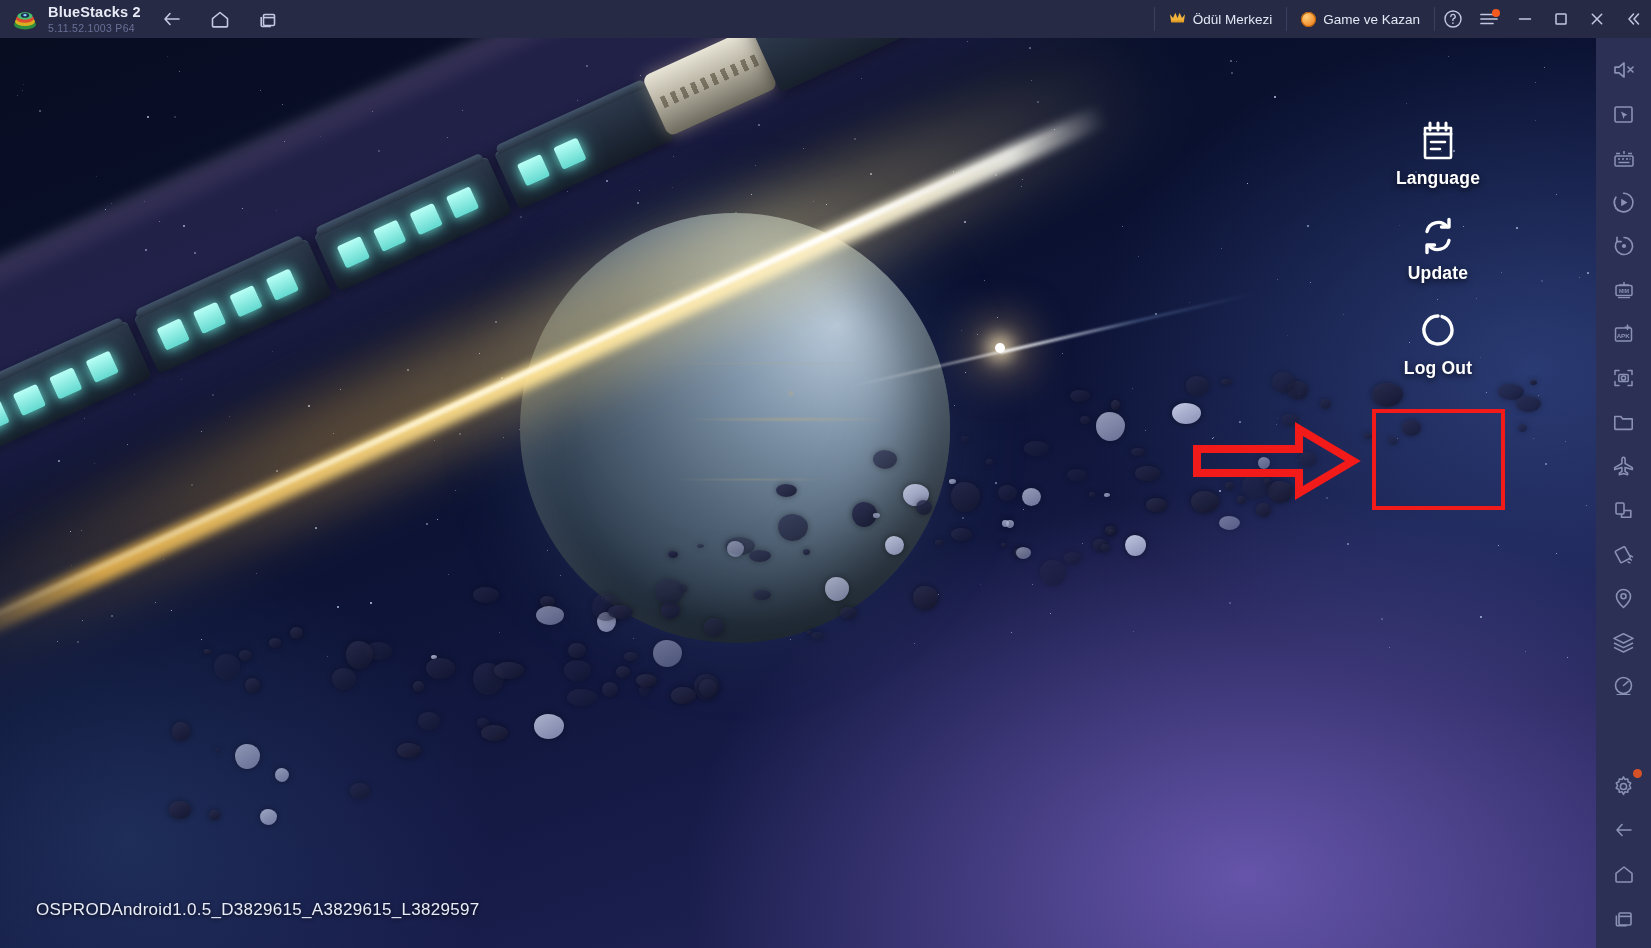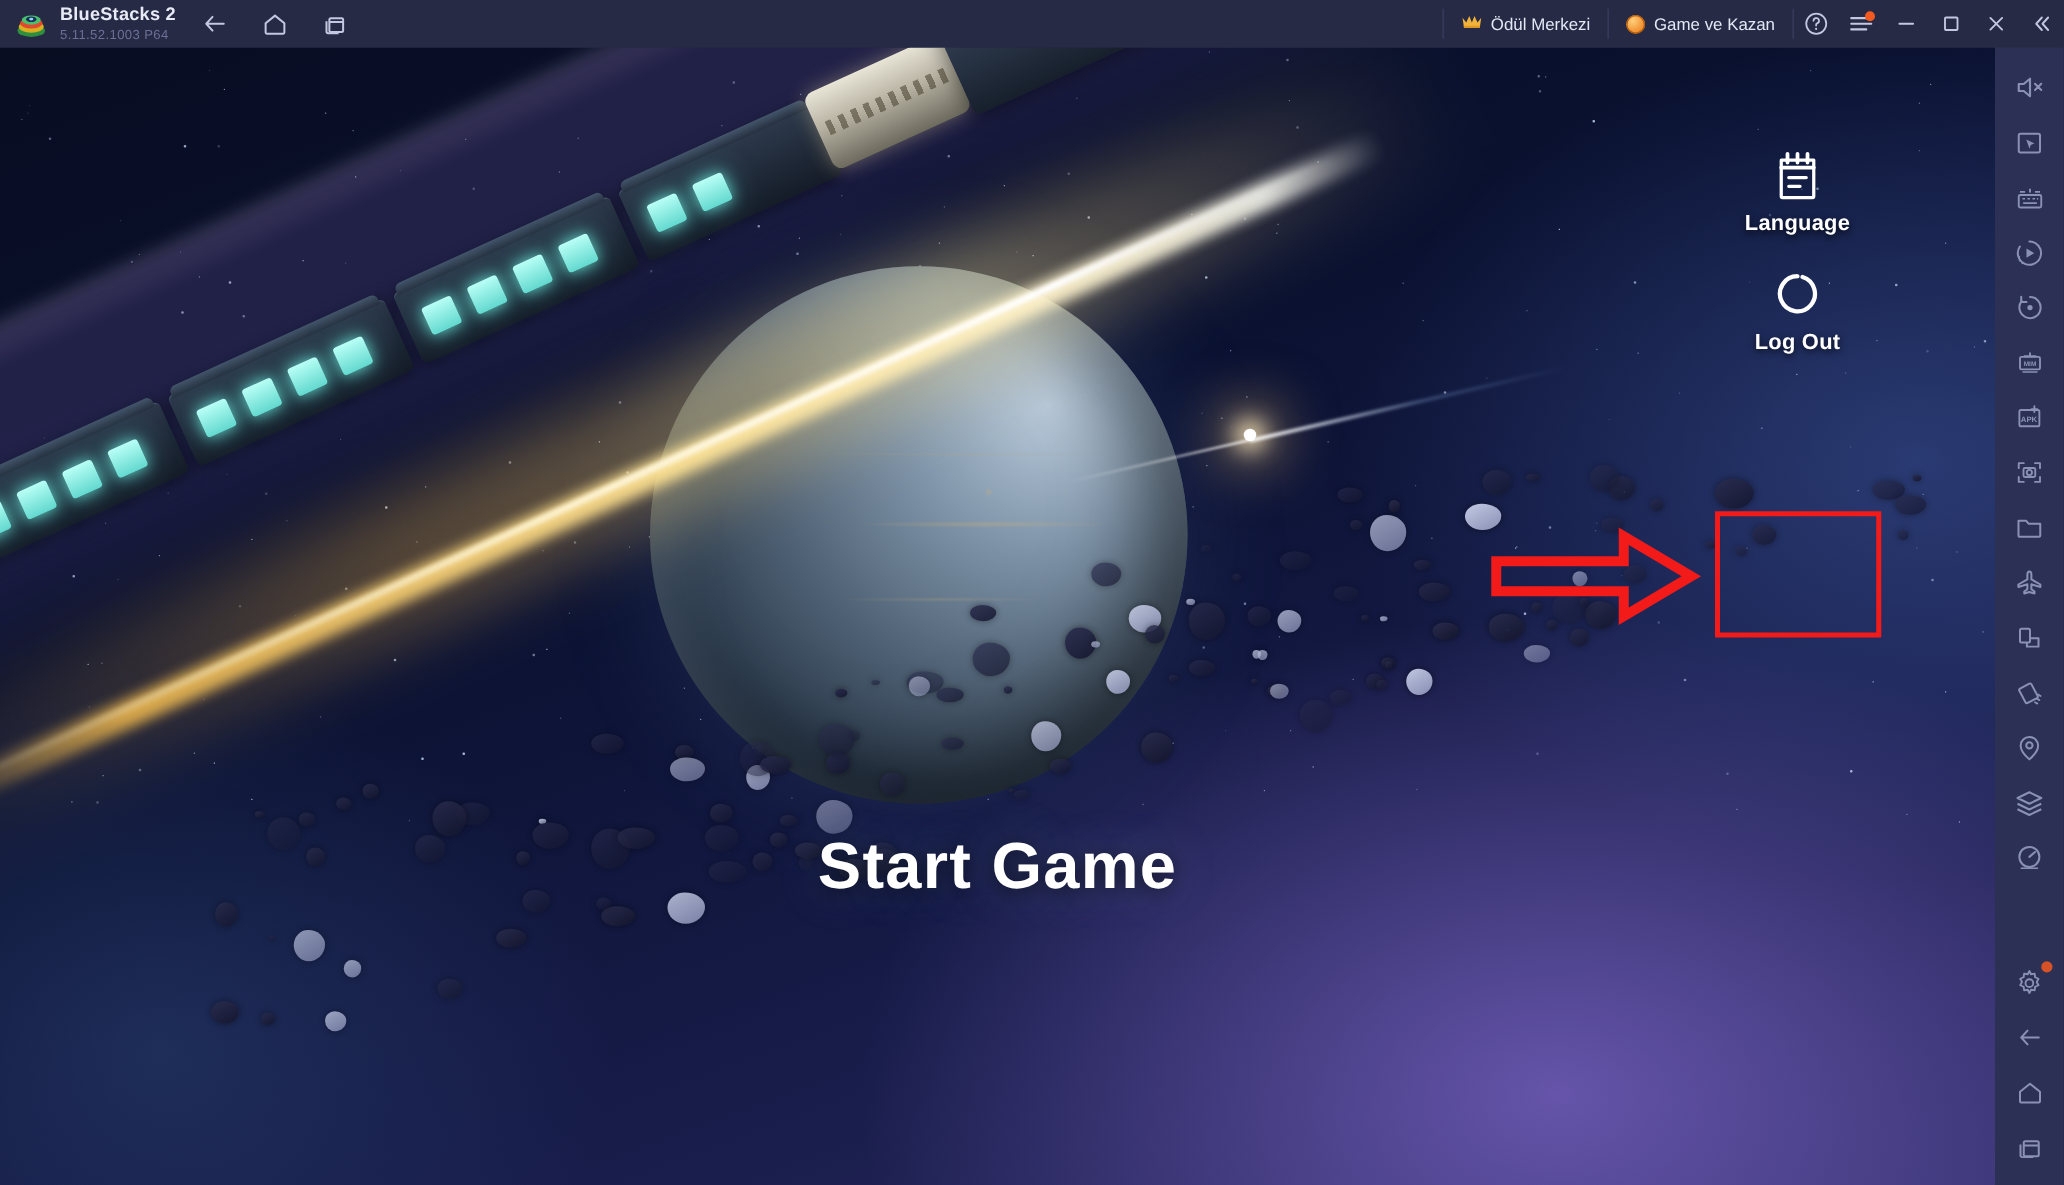--- a/index.html
+++ b/index.html
@@ -735,38 +735,49 @@
         <span class="rock" style="left:655px;top:541px;width:29px;height:26px;opacity:0.58"></span>
         <span class="rock" style="left:1146px;top:460px;width:21px;height:14px;opacity:0.93"></span>
         <span class="rock" style="left:568px;top:605px;width:18px;height:15px;opacity:0.77"></span>
         <span class="rock" style="left:426px;top:620px;width:29px;height:21px;opacity:0.66"></span>
         <span class="rock" style="left:697px;top:506px;width:7px;height:4px;opacity:0.59"></span>
         <span class="rock" style="left:998px;top:447px;width:19px;height:16px;opacity:0.61"></span>
         <span class="rock" style="left:1320px;top:361px;width:11px;height:10px;opacity:0.71"></span>
         <span class="rock" style="left:494px;top:624px;width:30px;height:17px;opacity:0.79"></span>
       </div>
 
-    <div class="start-game">Start Game</div>
-
-
+
+
+    <div class="build-ver">OSPRODAndroid1.0.5_D3829615_A3829615_L3829597</div>
 
     <div class="gmenu">
 
       <div class="gitem">
         <span class="gico">
           <svg width="40" height="42" viewBox="0 0 40 42" fill="none" stroke="#fff" stroke-width="2.6" stroke-linecap="round" stroke-linejoin="round">
             <path d="M7 8h26v29a1 1 0 0 1-1 1H8a1 1 0 0 1-1-1z"></path>
             <path d="M12 3v7M20 3v7M28 3v7" stroke-width="3"></path>
             <path d="M7 14h26" stroke-width="3"></path>
             <path d="M13 22h14M13 29h9"></path>
           </svg>
         </span>
         <span class="glabel">Language</span>
       </div>
 
+      <div class="gitem">
+        <span class="gico">
+          <svg width="42" height="42" viewBox="0 0 42 42" fill="none" stroke="#fff" stroke-width="3.4" stroke-linecap="round" stroke-linejoin="round">
+            <path d="M10 16.5a11.5 11.5 0 0 1 20-5"></path>
+            <path d="M32 4.5v7.5h-7.5"></path>
+            <path d="M32 25.5a11.5 11.5 0 0 1-20 5"></path>
+            <path d="M10 37.5V30h7.5"></path>
+          </svg>
+        </span>
+        <span class="glabel">Update</span>
+      </div>
 
 
       <div class="gitem">
         <span class="gico">
           <svg width="42" height="42" viewBox="0 0 42 42" fill="none" stroke="#fff" stroke-width="3.4" stroke-linecap="round">
             <path d="M21 6a14 14 0 1 0 4 .6"></path>
           </svg>
         </span>
         <span class="glabel">Log Out</span>
       </div>

